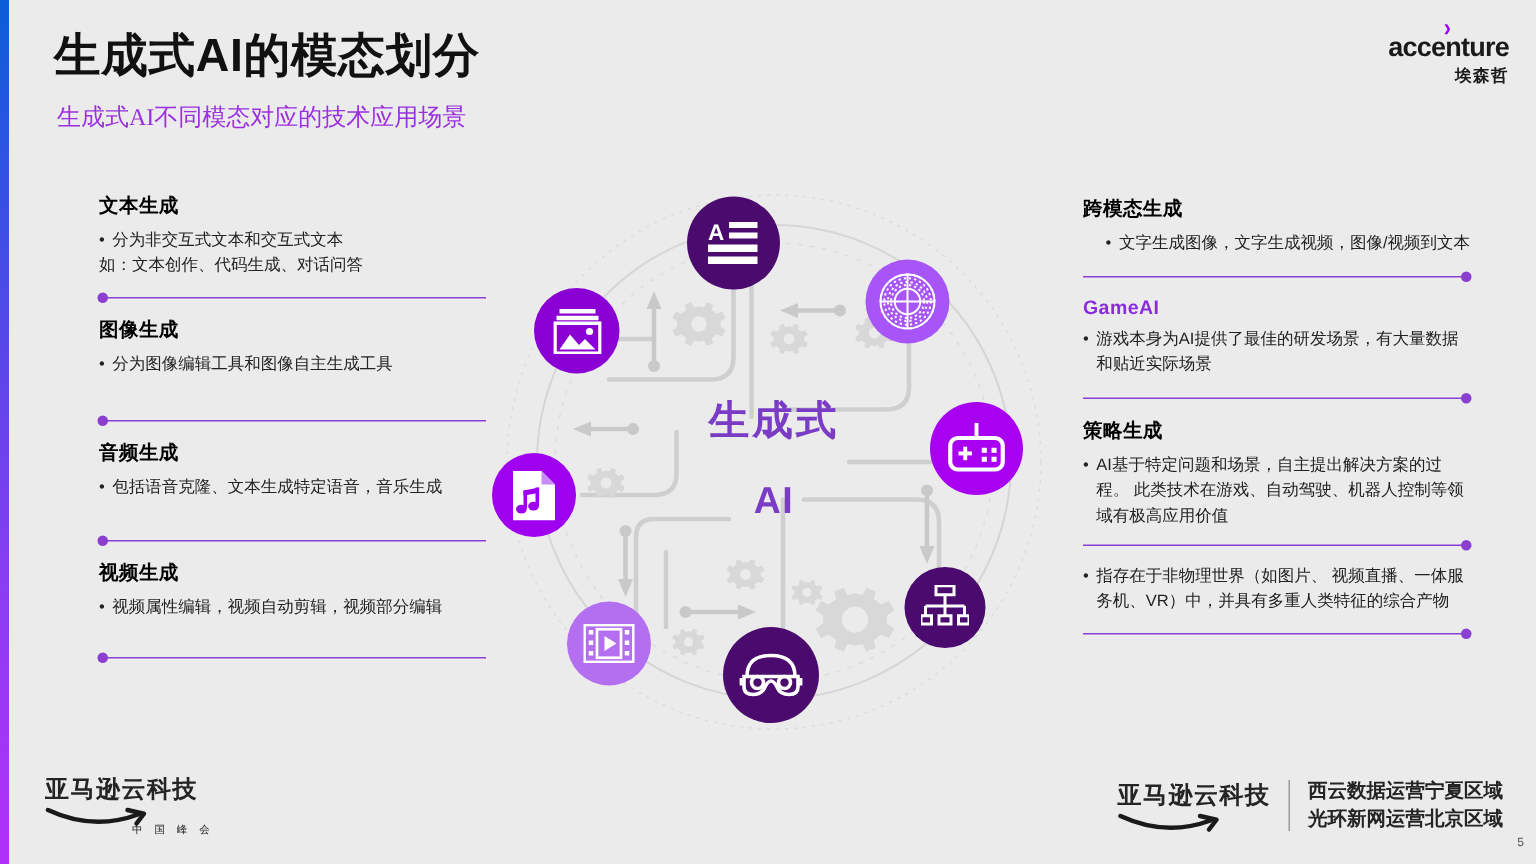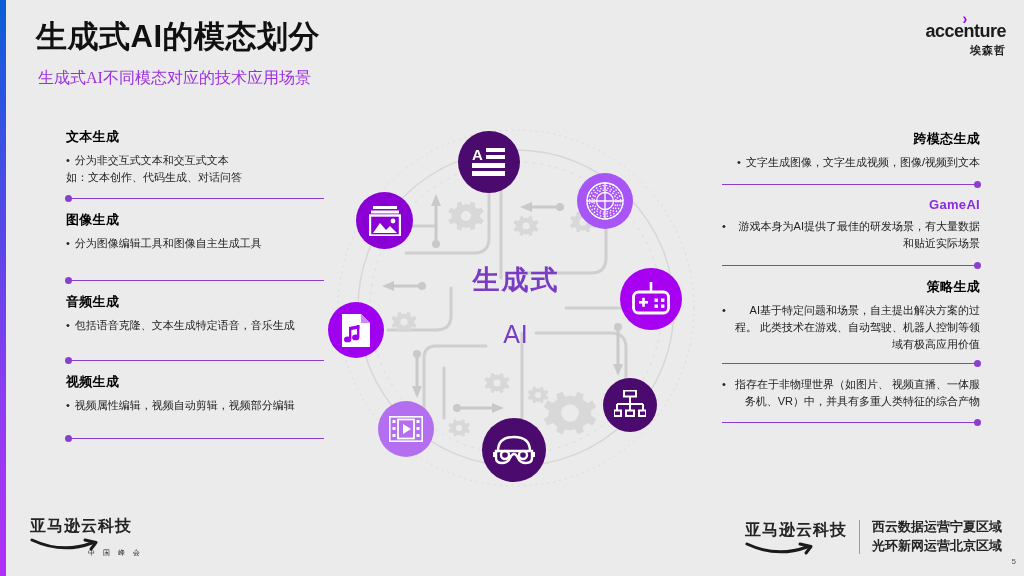--- a/index.html
+++ b/index.html
@@ -33,21 +33,21 @@
   .acc-cn{font-size:11px;font-weight:bold;color:#1a1a1a;letter-spacing:1px;margin-top:3px;}
   .acc-arrow{
     position:absolute;right:38px;top:-12px;
     color:#a100ff;font-size:17px;font-weight:bold;line-height:1;
     transform:scaleX(.85);
   }
 
   
   .col{position:absolute;width:258px;}
   .col-left{left:66px;top:128px;text-align:left;}
-  .col-right{right:44px;top:130px;text-align:right;}
+  .col-right{right:44px;top:130px;text-align:left;}
 
   .block{margin-bottom:0;}
   .bhead{font-size:13px;font-weight:bold;color:#000000;margin-bottom:6px;letter-spacing:.3px;}
   .bhead.dk{color:#8a2be2;}
   .bbody{font-size:11px;color:#222;line-height:1.55;}
   .bullet-row{display:flex;gap:5px;}
   .col-right .bullet-row{justify-content:flex-end;}
   .bullet-dot{flex:0 0 auto;color:#222;font-size:11px;line-height:1.55;}
   .btext{flex:0 1 auto;}
   .plain-line{font-size:11px;color:#222;line-height:1.55;}
@@ -69,21 +69,21 @@
     position:absolute;border-radius:50%;
     display:flex;align-items:center;justify-content:center;
   }
   .node svg{position:static;}
 
   .center-label{
     position:absolute;left:0;right:0;top:144px;text-align:center;
     color:#7a3cc4;pointer-events:none;
   }
   .center-label .l1{font-size:27px;font-weight:bold;letter-spacing:2px;}
-  .center-label .l2{font-size:25px;font-weight:normal;margin-top:22px;letter-spacing:1px;}
+  .center-label .l2{font-size:25px;font-weight:bold;margin-top:22px;letter-spacing:1px;}
 
   
   .foot-left{position:absolute;left:30px;bottom:18px;}
   .aws-word{font-size:16px;font-weight:bold;color:#242424;letter-spacing:1px;}
   .aws-smile{position:relative;height:12px;margin-top:1px;}
   .aws-sub{font-size:7px;color:#242424;letter-spacing:3px;margin-left:58px;margin-top:-2px;}
 
   .foot-right{position:absolute;right:22px;bottom:20px;display:flex;align-items:center;gap:12px;}
   .foot-right .aws2{text-align:left;}
   .vbar{width:1px;height:34px;background:#9a9a9a;}

